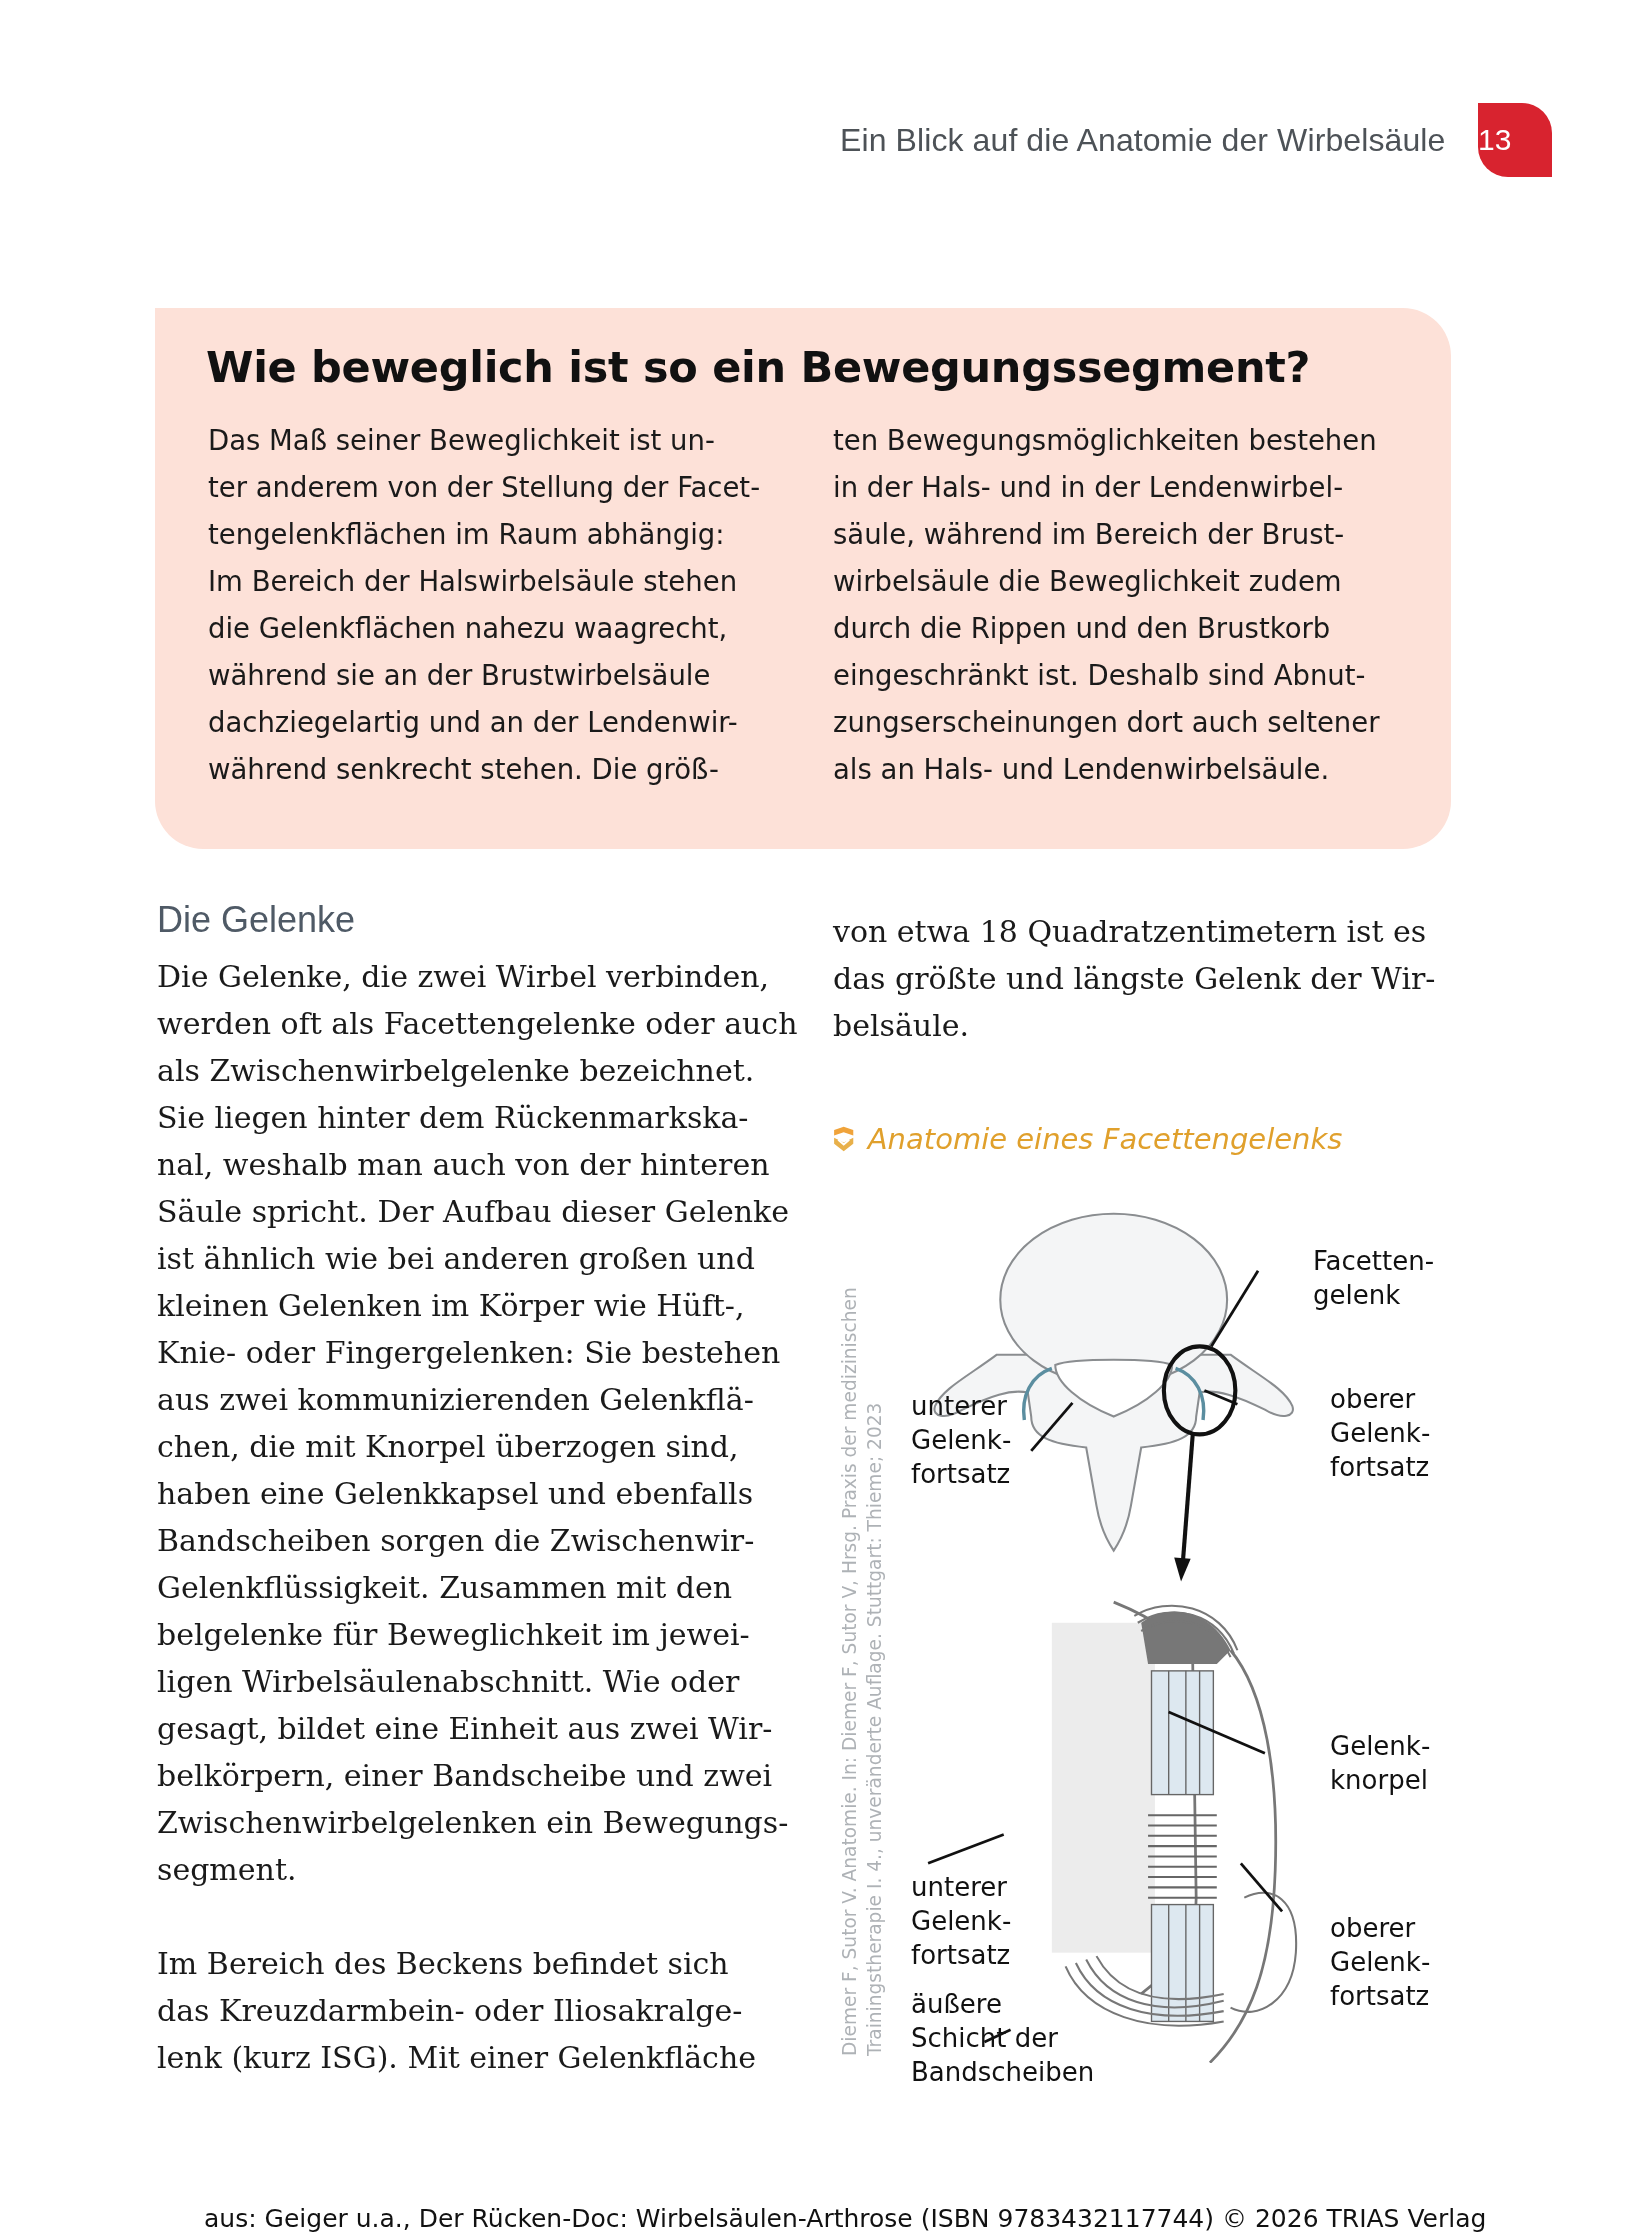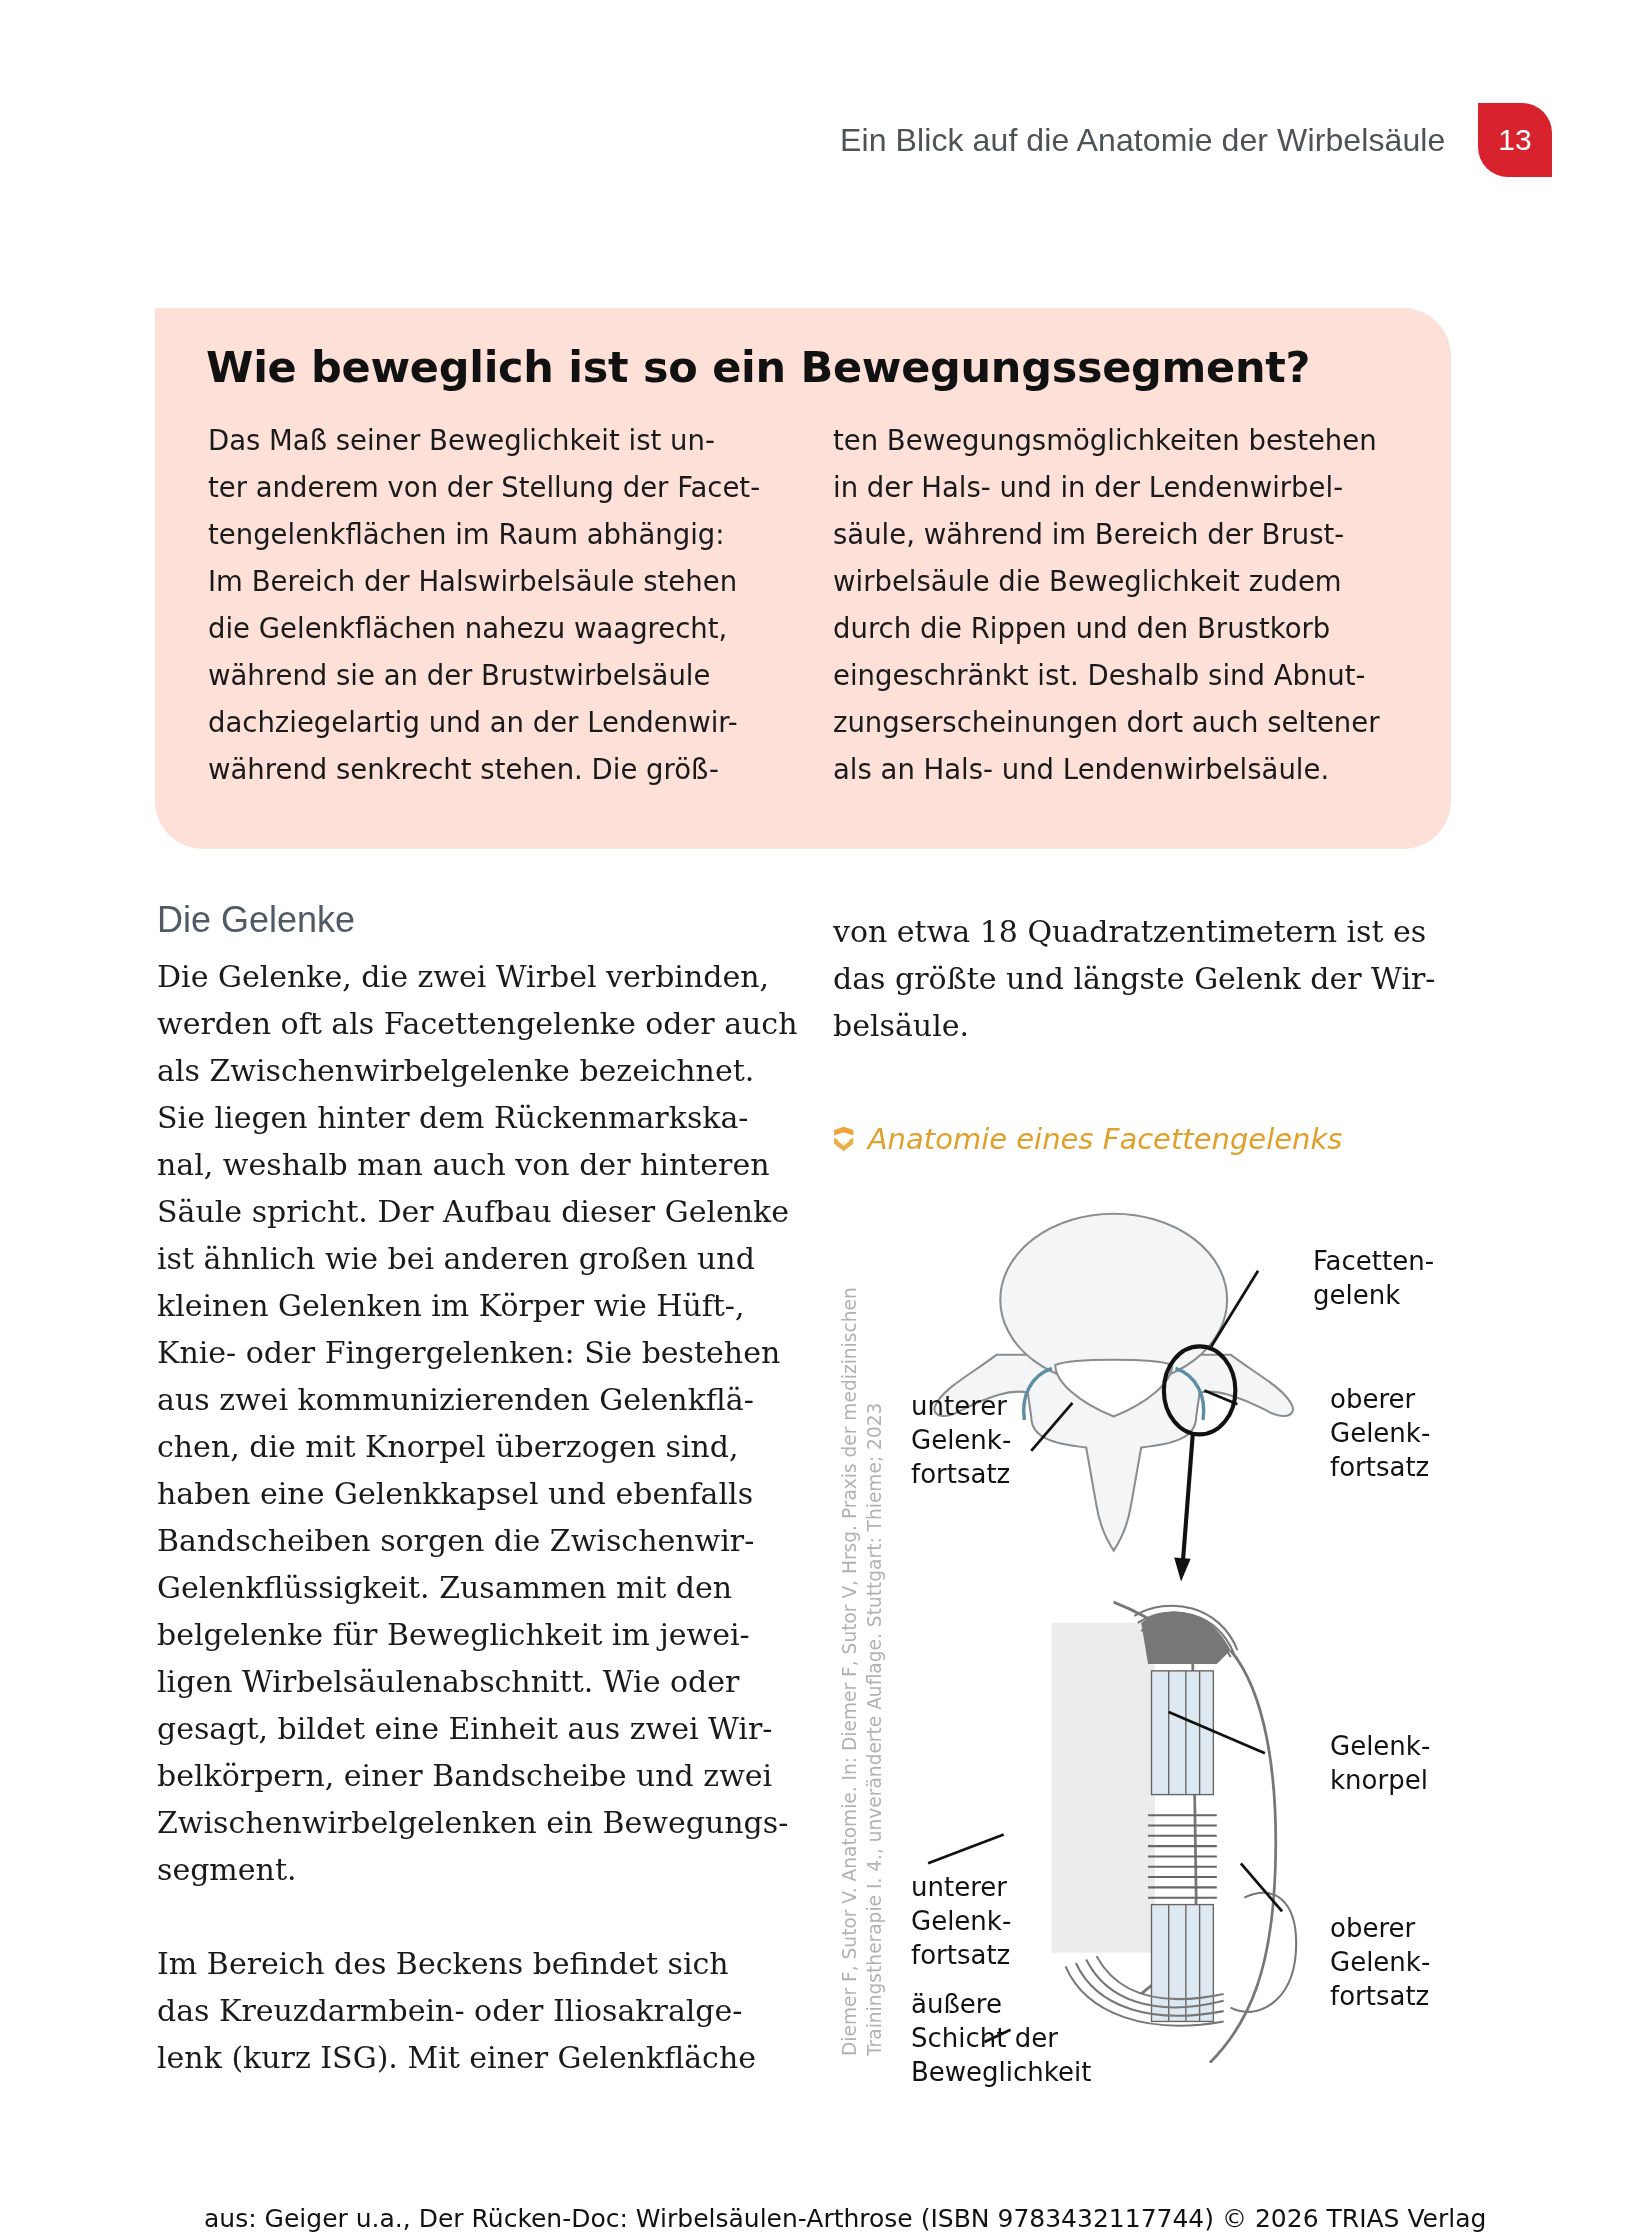--- a/index.html
+++ b/index.html
@@ -2,21 +2,21 @@
 <html style="font-size:11px"><head>
 <meta charset="utf-8">
 <style>
   html, body { margin:0; padding:0; background:#ffffff; }
   body { width:1650px; height:2239px; position:relative; overflow:hidden;
          font-family:"Liberation Sans", "DejaVu Sans", sans-serif; color:#1a1a1a; }
   .abs { position:absolute; }
   .running-head { left:840px; top:116px; font-size:32px; color:#4d5257; letter-spacing:0.1px; white-space:nowrap;margin-top:6px; }
   .page-badge { left:1478px; top:103px; width:74px; height:74px; background:#d8232f;
                 border-radius:0 30px 0 30px; color:#fff; font-size:30px; display:flex;
-                align-items:center; justify-content:center; }
+                align-items:center; }
   .callout { left:155px; top:308px; width:1296px; height:541px; background:#fde1d8;
              border-radius:0 48px 48px 48px; }
   .callout-title { left:206px; top:342px; font-size:43px; font-weight:bold; color:#111; white-space:nowrap;
                    font-family:"DejaVu Sans", sans-serif; letter-spacing:-0.3px; }
   .col-lines { font-size:30px; line-height:47px; color:#1a1a1a; white-space:nowrap; }
   .col-lines div { height:47px; }
   .box-left { left:208px; top:417px; font-family:"DejaVu Sans", sans-serif; font-size:27.5px; }
   .box-right { left:833px; top:417px; font-family:"DejaVu Sans", sans-serif; font-size:27.5px; }
   .section-head { left:157px; top:899px; font-size:36px; color:#4f5a66; white-space:nowrap; }
   .main-left { left:157px; top:953px; font-family:"DejaVu Serif", serif; font-size:30px; }
@@ -206,18 +206,18 @@
     <div>fortsatz</div>
   </div>
   <div class="lbl" style="left:505px;top:701px;">
     <div>oberer</div>
     <div>Gelenk-</div>
     <div>fortsatz</div>
   </div>
   <div class="lbl" style="left:86px;top:777px;">
     <div>äußere</div>
     <div>Schicht der</div>
-    <div>Beweglichkeit</div>
+    <div>Bandscheiben</div>
   </div>
 </div>
 
 <div class="abs footer">aus: Geiger u.a., Der Rücken-Doc: Wirbelsäulen-Arthrose (ISBN 9783432117744) © 2026 TRIAS Verlag</div>
 
 
 </body></html>

